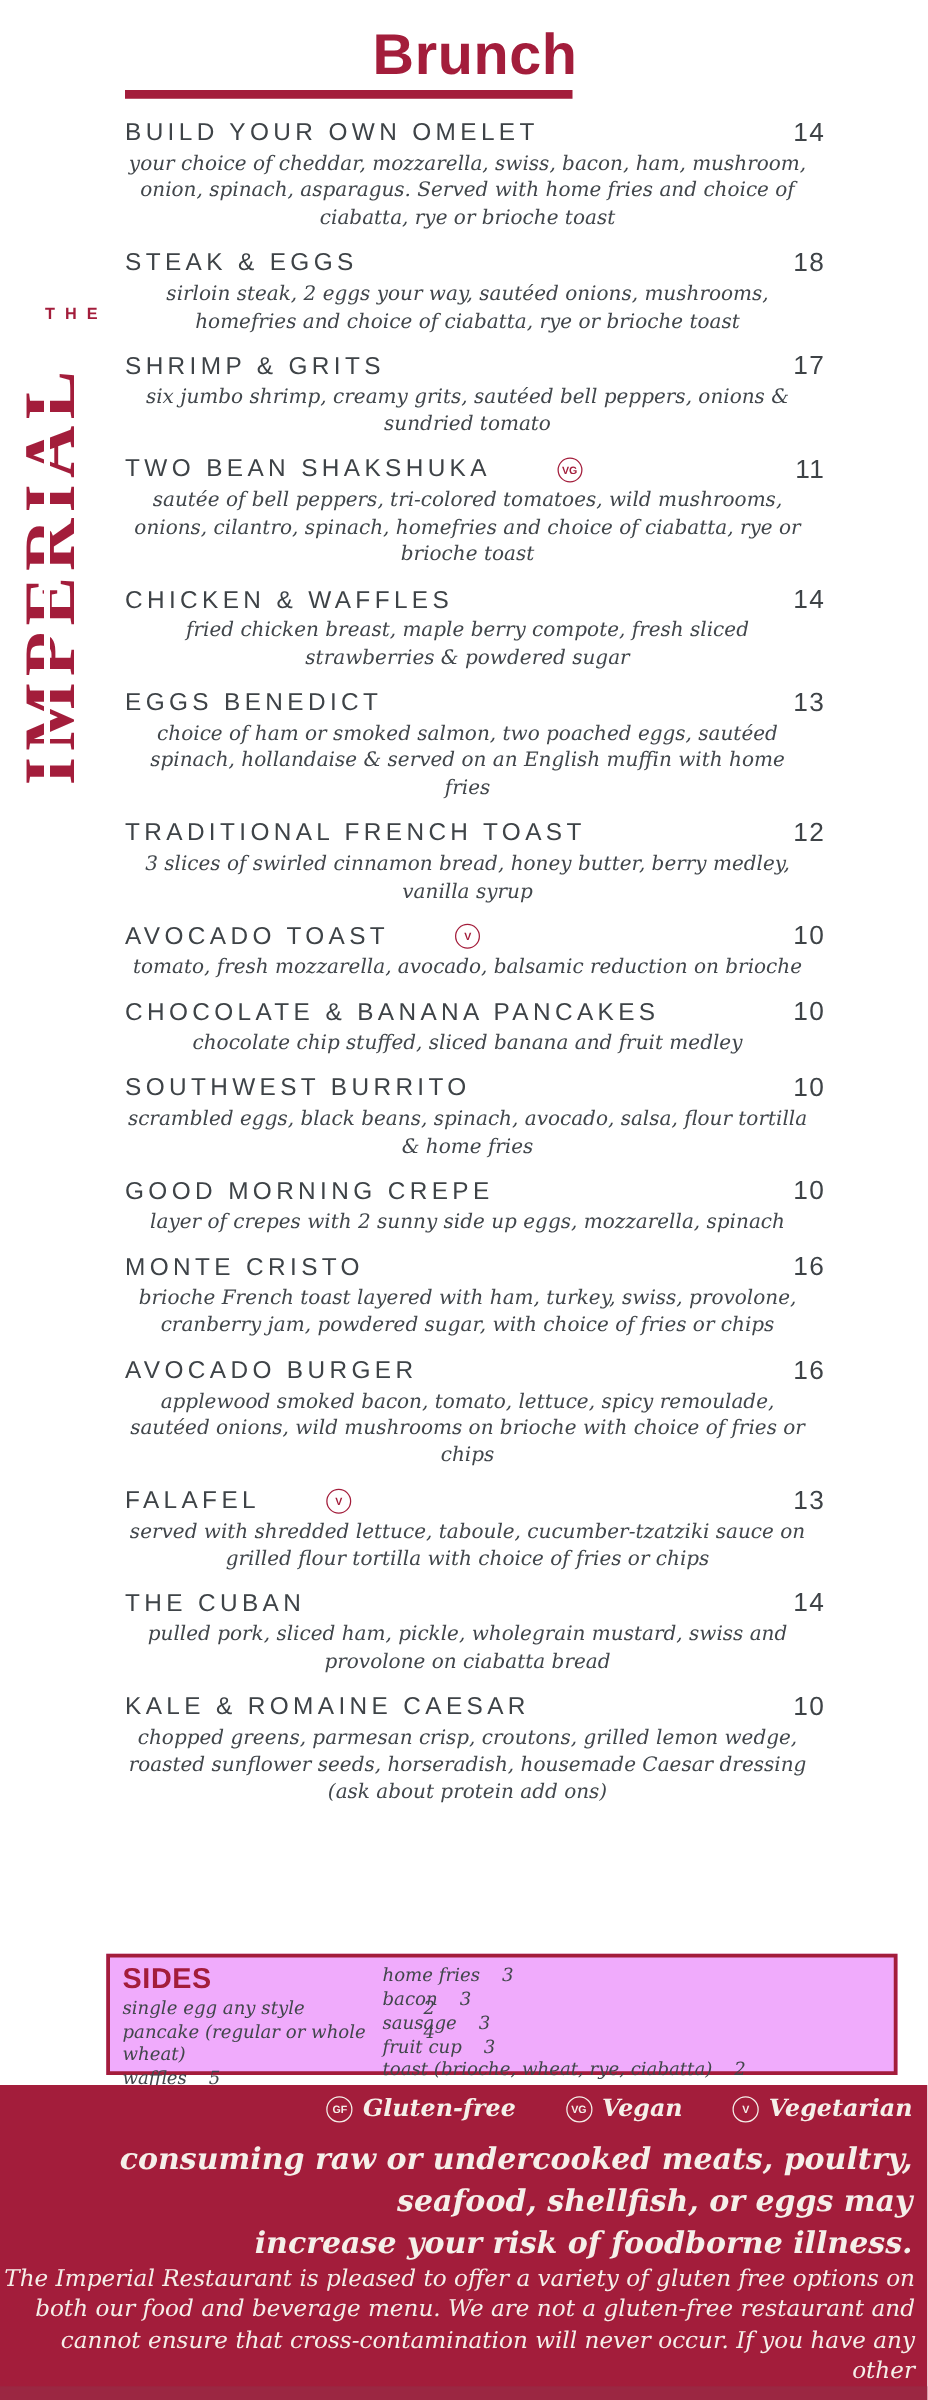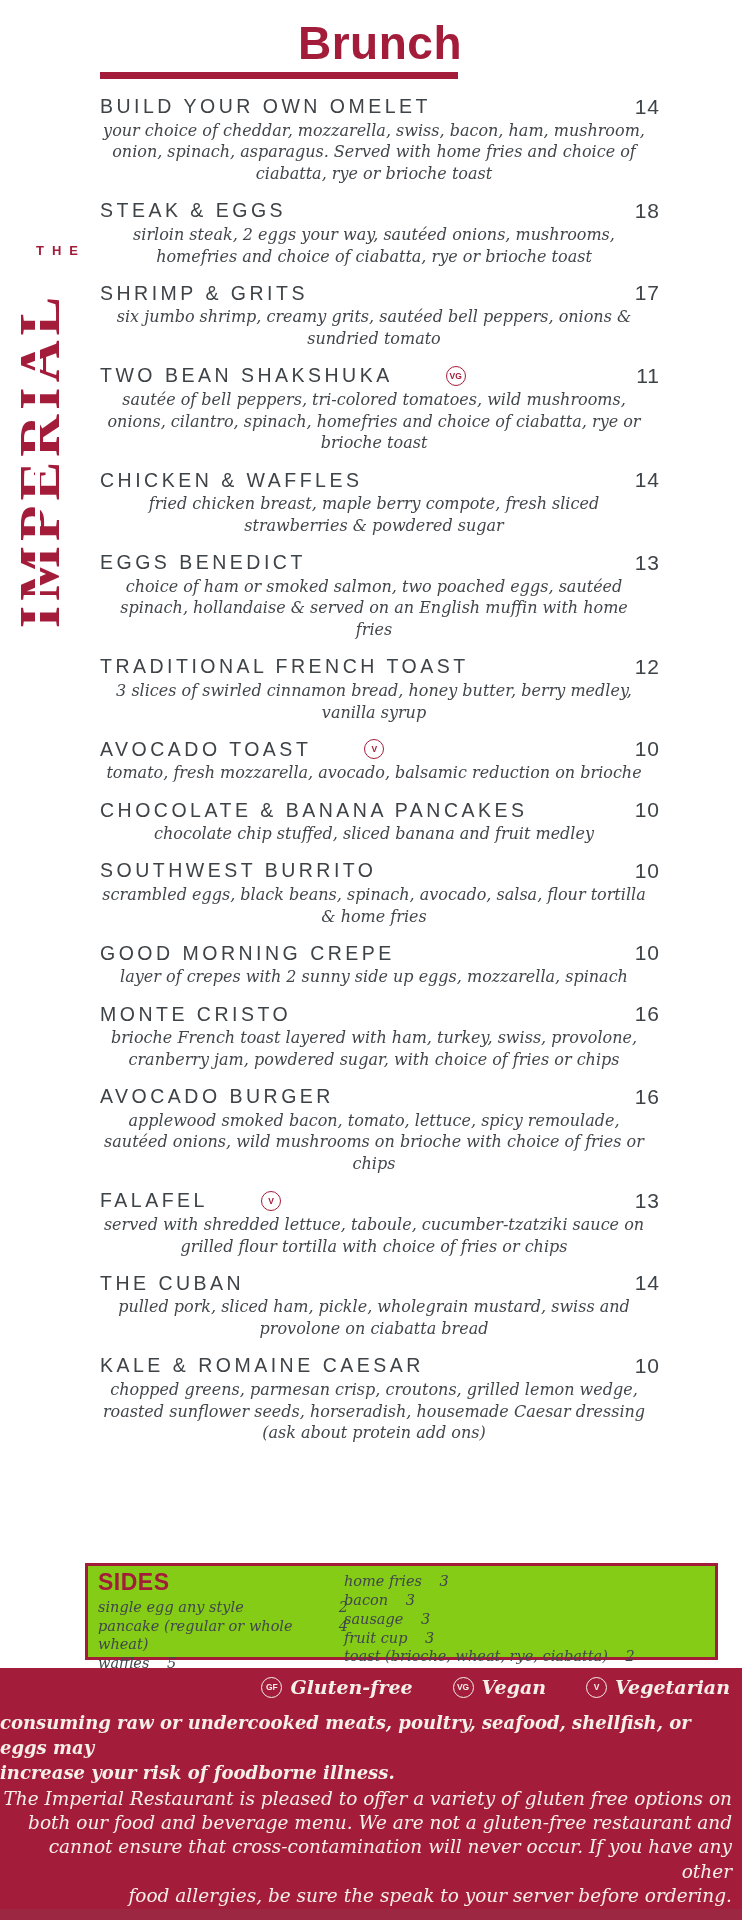--- a/index.html
+++ b/index.html
@@ -42,52 +42,52 @@
     box-sizing:border-box;flex:0 0 auto;
   }
   .iprice{margin-left:auto;font-size:21px;color:#3E4347;letter-spacing:1px;}
   .idesc{
     font-family:"DejaVu Serif",serif;font-style:italic;font-size:16px;
     line-height:1.36;color:#41464B;width:548px;margin-top:1px;
   }
   
   .sides-box{
     position:absolute;left:85px;top:1563px;width:633px;height:97px;
-    border:3px solid #A31D3B;box-sizing:border-box;background:#84cc16;
+    border:3px solid #A31D3B;box-sizing:border-box;background:#f0abfc;
     padding:3px 10px;
   }
   .sides-title{font-size:23px;font-weight:800;color:#A31D3B;letter-spacing:0.5px;}
   .sides-left{width:265px;margin-top:2px;}
   .side-row{
     font-family:"DejaVu Serif",serif;font-style:italic;font-size:14.5px;
     color:#41464B;line-height:1.28;
   }
   .sides-left .side-row:nth-child(-n+2){display:flex;max-width:250px;}
   .sides-left .side-row:nth-child(-n+2) .p{margin-left:auto;padding-left:10px;}
   .side-row .p{margin-left:13px;}
   .sides-right{position:absolute;left:218px;top:6px;width:400px;}
-  .sides-right .side-row{line-height:1.3;margin-left:38px;}
+  .sides-right .side-row{line-height:1.3;}
   
   .footer{
     position:absolute;left:0;bottom:0;width:742px;height:252px;
     background:#A31D3B;color:#F5EFE9;box-sizing:border-box;padding-top:8px;
   }
   .legend{display:flex;justify-content:flex-end;gap:40px;padding-right:12px;align-items:center;}
   .legend-item{display:flex;align-items:center;gap:8px;}
   .legend-circle{
     width:21px;height:21px;border:1.5px solid #F5EFE9;border-radius:50%;
     font-size:8.5px;font-weight:bold;display:flex;align-items:center;justify-content:center;
     box-sizing:border-box;font-family:"Liberation Sans",sans-serif;
   }
   .legend-label{
     font-family:"DejaVu Serif",serif;font-style:italic;font-weight:bold;font-size:19px;text-align:right;
   }
   .fnote{font-family:"DejaVu Serif",serif;font-style:italic;white-space:pre-line;}
   .fnote-warning{
-    padding-right:12px;font-weight:bold;font-size:18px;line-height:1.4;
+    text-align:right;padding-right:12px;font-weight:bold;font-size:24px;line-height:1.4;
     margin-top:12px;
   }
   .fnote-gluten{
     text-align:right;padding-right:10px;font-size:18.5px;line-height:1.32;margin-top:1px;
   }
   .fnote-gratuity{
     text-align:center;font-weight:bold;font-size:17px;line-height:1.55;margin-top:9px;
   }
   .bottom-strip{position:absolute;left:0;bottom:0;width:742px;height:11px;background:#9b2742;}
 </style>

